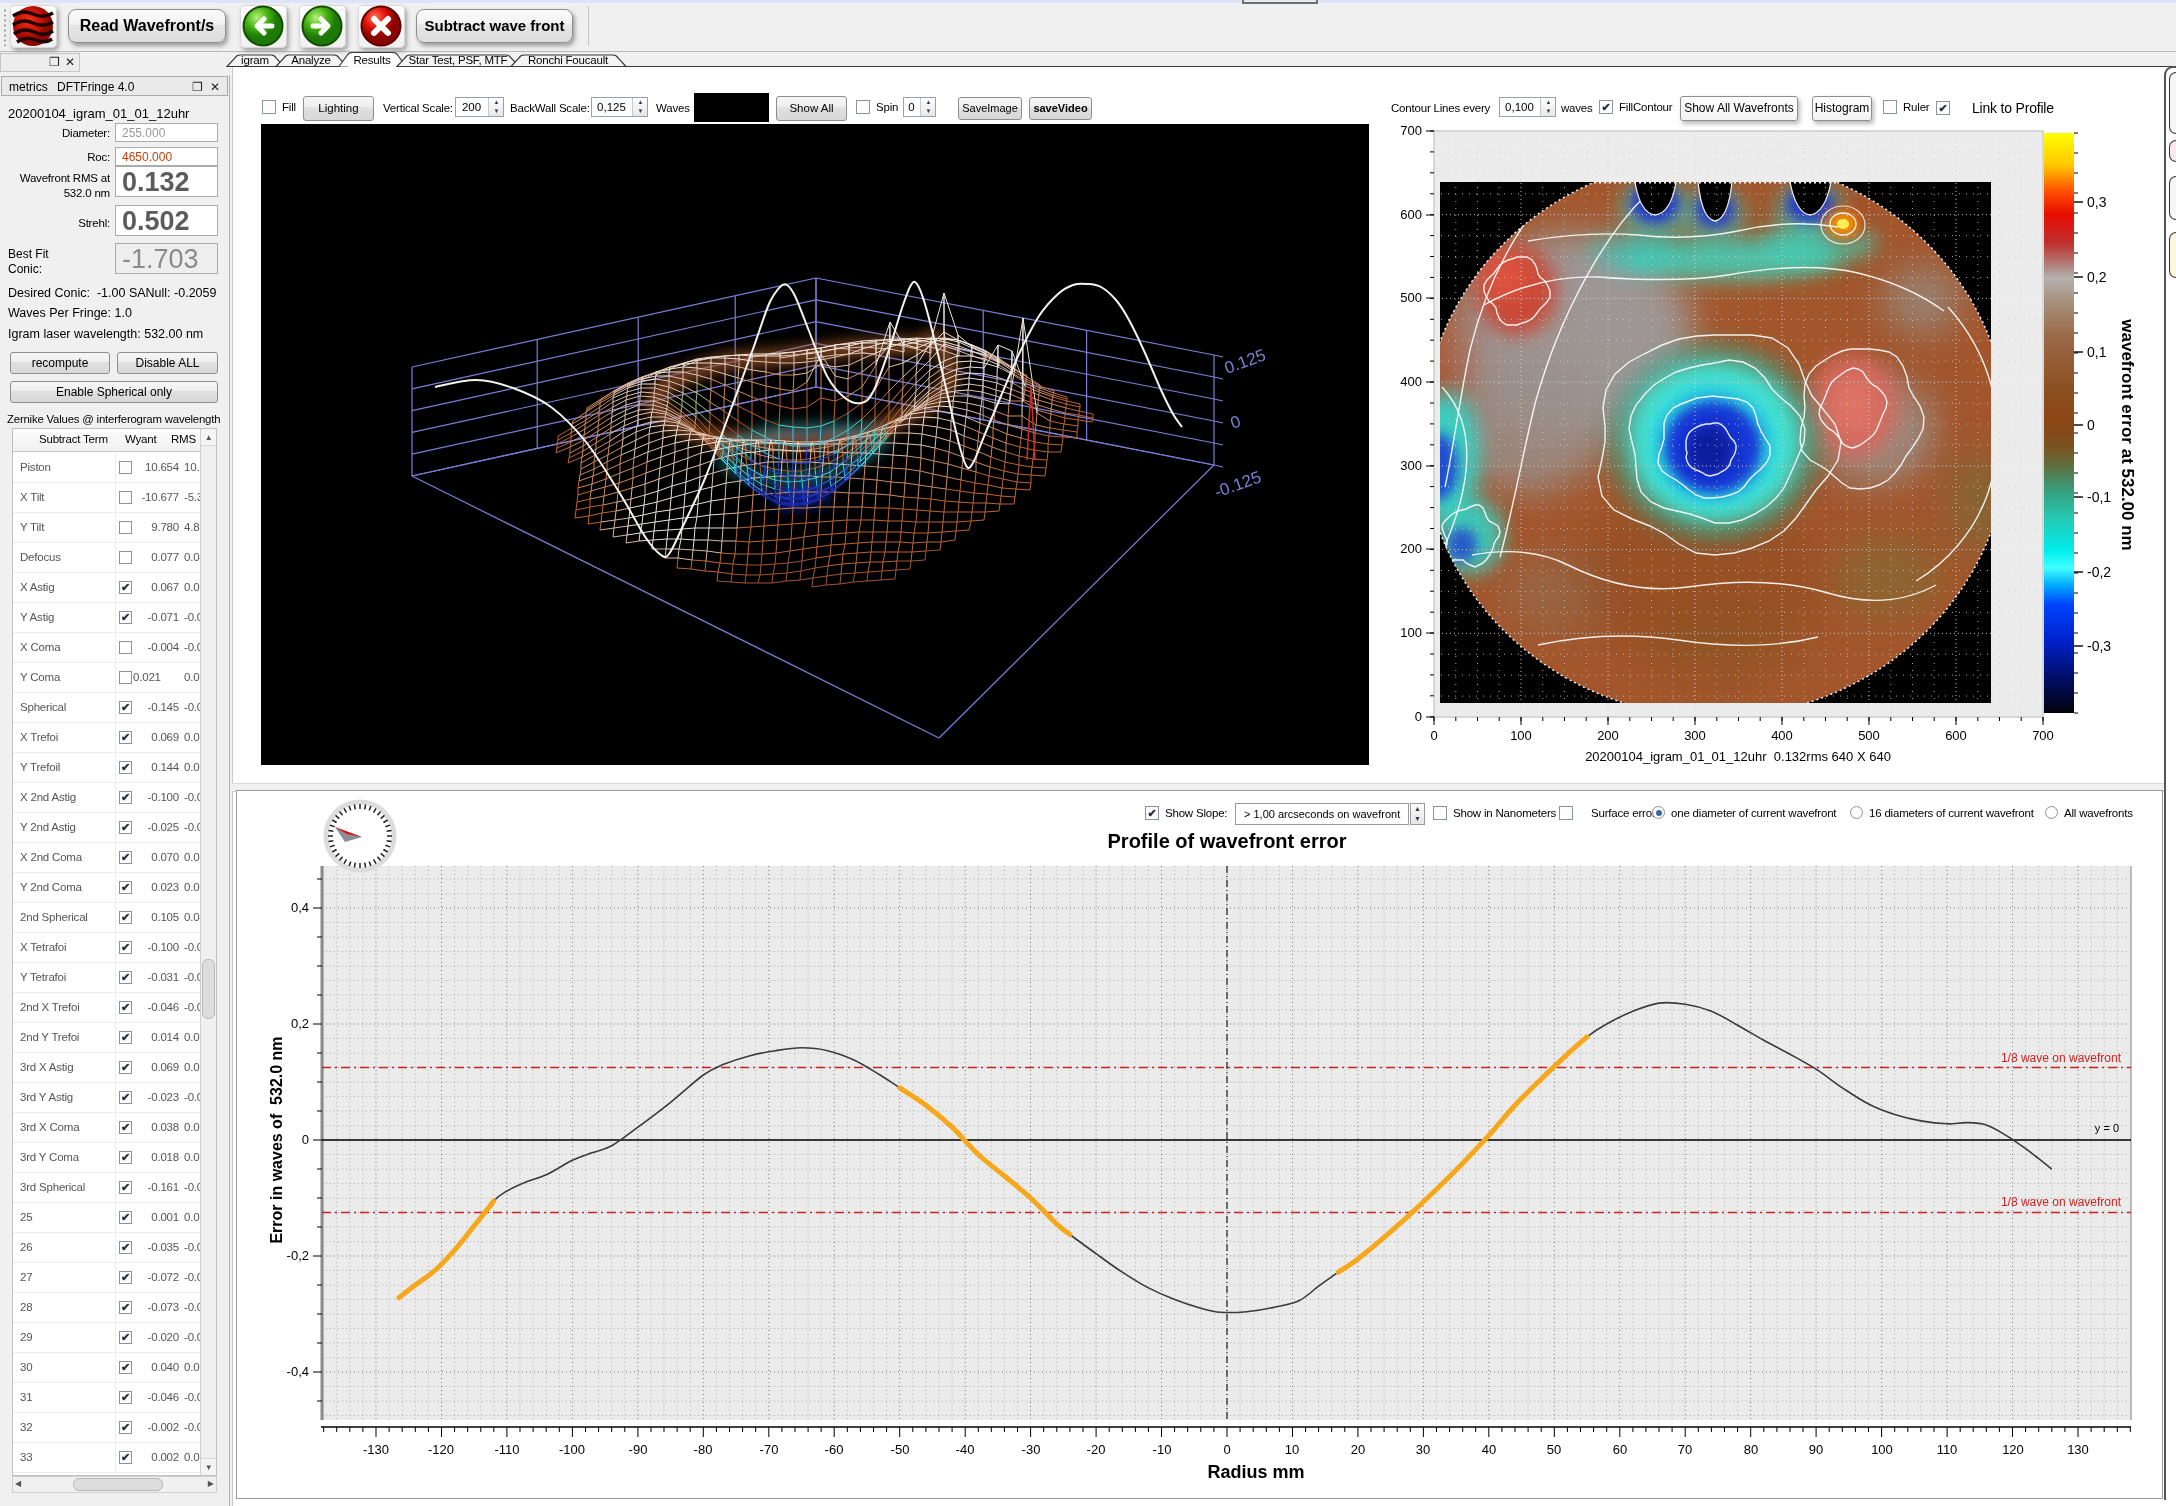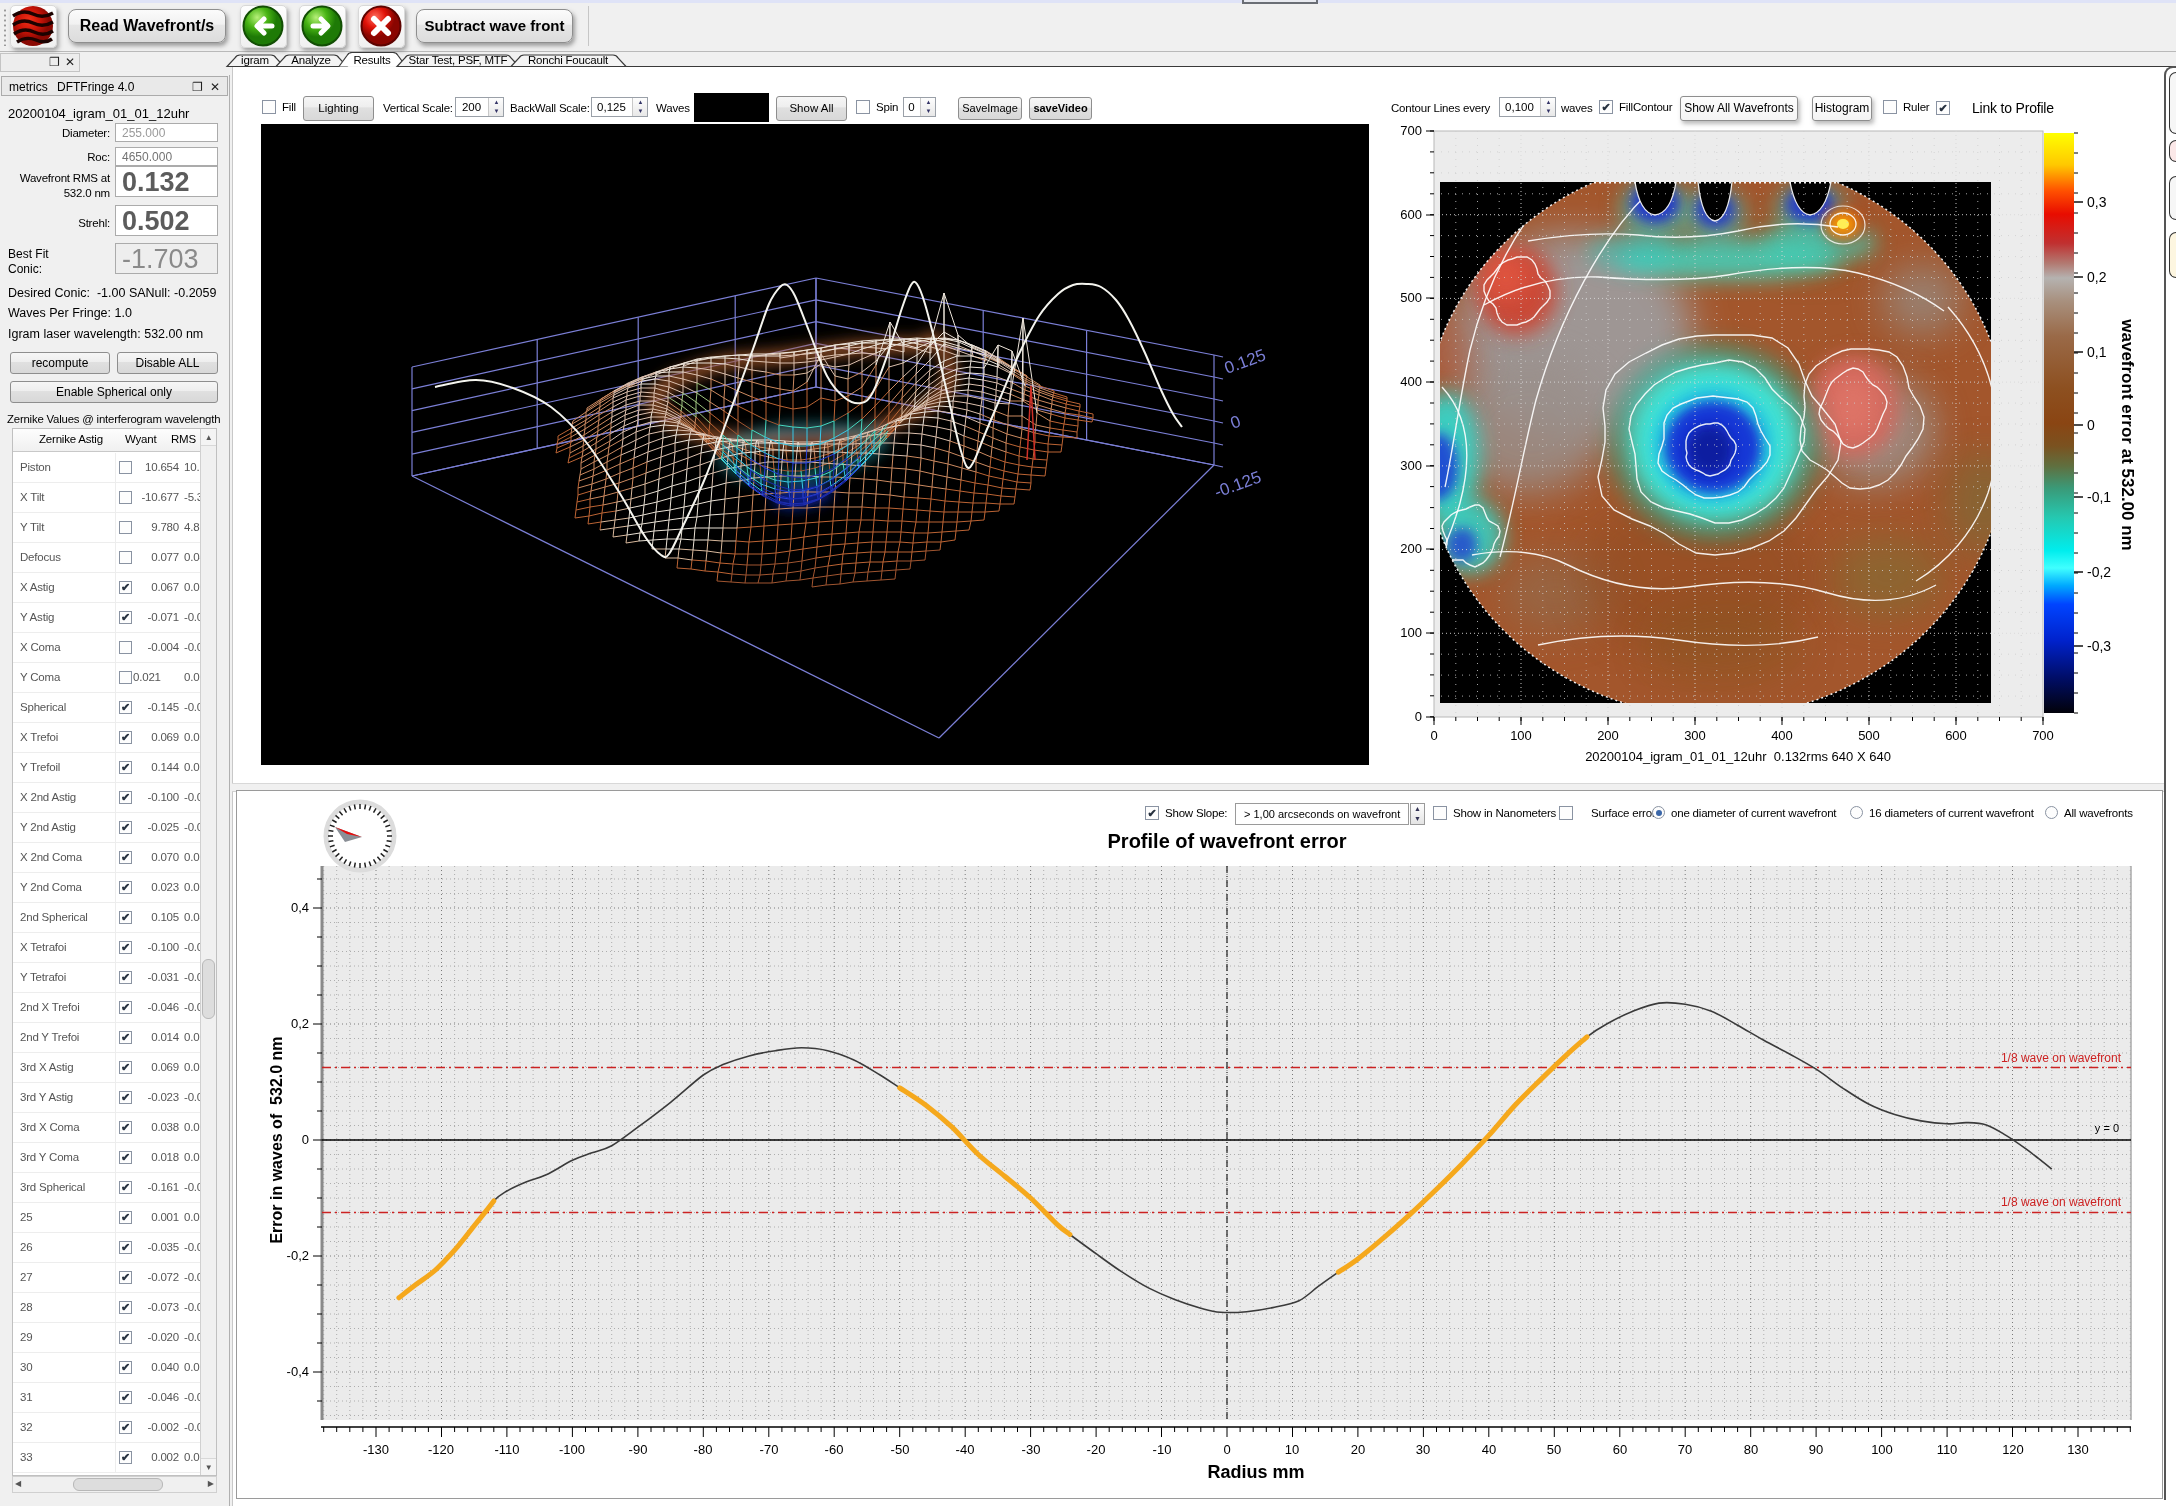--- a/index.html
+++ b/index.html
@@ -103,37 +103,37 @@
     <div style="position:absolute;left:1px;top:1px;width:227px;height:20px;background:#e9e9e9;border:1px solid #ababab;font-size:12px">
       <span style="position:absolute;left:7px;top:3px">metrics</span>
       <span style="position:absolute;left:55px;top:3px">DFTFringe 4.0</span>
       <span class="dockico" style="left:190px">❐</span>
       <span class="dockico" style="left:208px">✕</span>
     </div>
     <div style="position:absolute;left:8px;top:31px;font-size:13px">20200104_igram_01_01_12uhr</div>
     <div class="rl" style="top:52px;">Diameter:</div>
     <div class="vbox" style="top:48px;height:19px;color:#9a9a9a;font-size:12px;line-height:19px">255.000</div>
     <div class="rl" style="top:76px;">Roc:</div>
-    <div class="vbox" style="top:72px;height:19px;color:#737373;font-size:12px;line-height:19px">4650.000</div>
+    <div class="vbox" style="top:72px;height:19px;color:#c2410c;font-size:12px;line-height:19px">4650.000</div>
     <div class="rl" style="top:96px;line-height:15px">Wavefront RMS at<br>532.0 nm</div>
     <div class="vbox" style="top:91px;height:31px;font-size:27px;font-weight:bold;color:#5c5c5c;line-height:31px">0.132</div>
     <div class="rl" style="top:142px;">Strehl:</div>
     <div class="vbox" style="top:130px;height:31px;font-size:27px;font-weight:bold;color:#5c5c5c;line-height:31px">0.502</div>
     <div style="position:absolute;left:8px;top:172px;font-size:12px;line-height:15px">Best Fit<br>Conic:</div>
     <div class="vbox" style="top:168px;height:31px;font-size:27px;color:#8a8a8a;line-height:31px;background:#eee">-1.703</div>
     <div style="position:absolute;left:8px;top:211px;font-size:12.5px;white-space:nowrap">Desired Conic:&nbsp; -1.00 SANull: -0.2059</div>
     <div style="position:absolute;left:8px;top:231px;font-size:12.5px">Waves Per Fringe: 1.0</div>
     <div style="position:absolute;left:8px;top:252px;font-size:12.5px">Igram laser wavelength: 532.00 nm</div>
     <div class="btn" style="position:absolute;left:10px;top:277px;width:100px;height:22px;line-height:20px;font-size:12px;">recompute</div>
     <div class="btn" style="position:absolute;left:117px;top:277px;width:101px;height:22px;line-height:20px;font-size:12px;">Disable ALL</div>
     <div class="btn" style="position:absolute;left:10px;top:306px;width:208px;height:22px;line-height:20px;font-size:12px;">Enable Spherical only</div>
     <div style="position:absolute;left:7px;top:338px;font-size:11.4px;letter-spacing:-0.2px;white-space:nowrap">Zernike Values @ interferogram wavelength</div>
     <div style="position:absolute;left:12px;top:353px;width:205px;height:1048px;background:#fff;border:1px solid #c0c0c0;overflow:hidden;font-size:11.5px;letter-spacing:-0.2px">
       <div style="position:absolute;left:0;top:0;width:189px;height:23px;background:linear-gradient(#fdfdfd,#f0f0f0);border-bottom:1px solid #c8c8c8">
-        <span style="position:absolute;left:26px;top:4px">Zernike Astig</span>
+        <span style="position:absolute;left:26px;top:4px">Subtract Term</span>
         <span style="position:absolute;left:112px;top:4px">Wyant</span>
         <span style="position:absolute;left:158px;top:4px">RMS</span>
       </div>
       <div style="position:absolute;left:0;top:24px;width:189px;height:30px;border-bottom:1px solid #ededed;color:#555">
         <span style="position:absolute;left:7px;top:8px">Piston</span>
         <span style="position:absolute;left:106px;top:8px"><span class="cb tcb"></span></span>
         <span style="position:absolute;left:120px;top:8px;width:46px;text-align:right">10.654</span>
         <span style="position:absolute;left:171px;top:8px">10.65</span>
         <span style="position:absolute;left:102px;top:0;width:1px;height:30px;background:#ededed"></span>
       </div>

